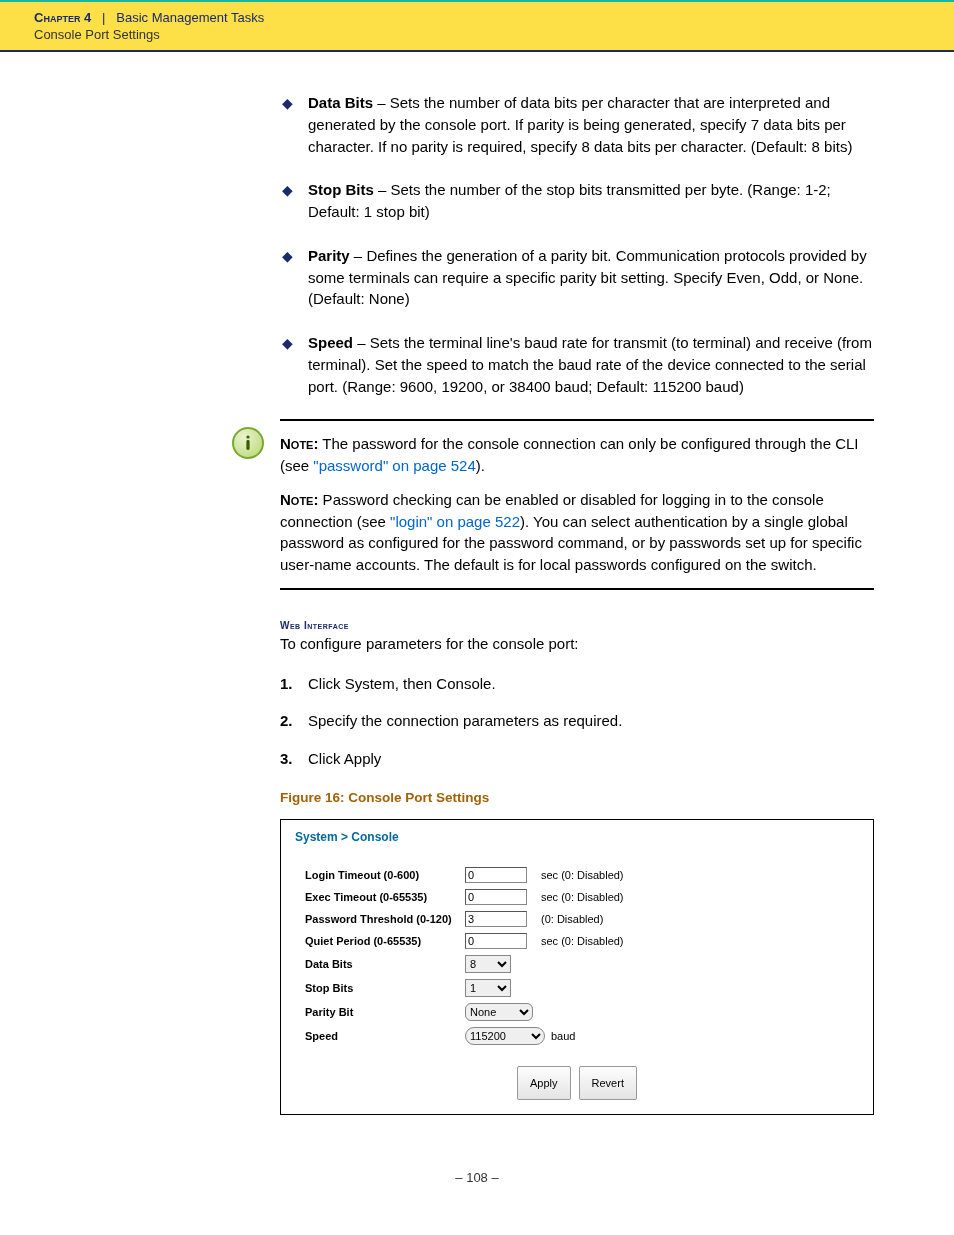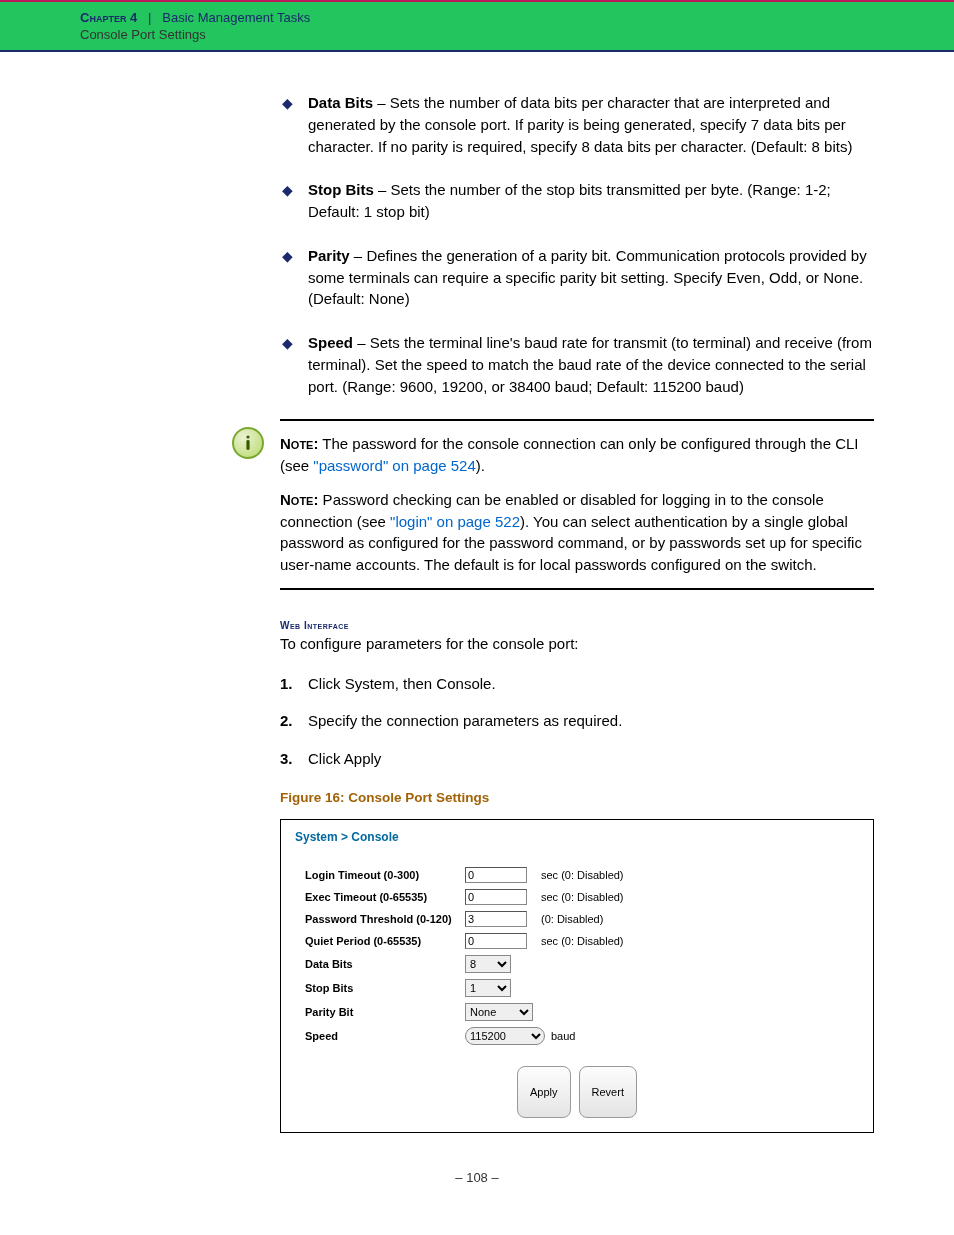--- a/index.html
+++ b/index.html
@@ -9,24 +9,24 @@
     color: #000;
     background: #fff;
   }
   .page {
     width: 954px;
     min-height: 1235px;
     position: relative;
     box-sizing: border-box;
   }
   .top-header {
-    background: #22c55e;
-    border-top: 2px solid #be185d;
+    background: #fde047;
+    border-top: 2px solid #14b8a6;
     border-bottom: 2px solid #1a2a6c;
-    padding: 8px 0 8px 80px;
+    padding: 8px 0 8px 34px;
     font-size: 13px;
   }
   .top-header .chapter {
     font-weight: bold;
     color: #1a2a6c;
     font-variant: small-caps;
   }
   .top-header .bar { color: #1a2a6c; }
   .top-header .section { color: #1a2a6c; }
   .top-header .subsection {
@@ -158,34 +158,34 @@
     font-size: 11px;
   }
   .panel-select {
     height: 18px;
     font-size: 11px;
     border: 1px solid #888;
     background: #efefef;
     font-family: Arial, sans-serif;
   }
   .panel-select.small { width: 46px; }
-  .panel-select.med { width: 68px; }
+  .panel-select.med { width: 68px; border-radius: 6px; }
   .panel-select.wide { width: 80px; border-radius: 9px; }
   .panel-buttons {
     display: flex;
     justify-content: center;
     gap: 8px;
     margin-top: 18px;
   }
   .panel-buttons button {
     font-size: 11px;
-    padding: 19px 12px;
+    padding: 10px 12px;
     background: linear-gradient(#fdfdfd,#e4e4e4);
     border: 1px solid #999;
-    border-radius: 8px;
+    border-radius: 2px;
     font-family: Arial, sans-serif;
   }
   .page-number {
     position: absolute;
     bottom: 50px;
     width: 100%;
     text-align: center;
     font-size: 13px;
     color: #333;
   }
@@ -244,21 +244,21 @@
       <li>Specify the connection parameters as required.</li>
       <li>Click Apply</li>
     </ol>
 
     <div class="figure-caption">Figure 16:  Console Port Settings</div>
 
     <div class="panel">
       <div class="panel-breadcrumb">System &gt; Console</div>
 
       <div class="panel-row">
-        <span class="panel-label">Login Timeout (0-300)</span>
+        <span class="panel-label">Login Timeout (0-600)</span>
         <input class="panel-input" value="0" style="">
         <span class="panel-hint">sec (0: Disabled)</span>
       </div>
 
       <div class="panel-row">
         <span class="panel-label">Exec Timeout (0-65535)</span>
         <input class="panel-input" value="0" style="">
         <span class="panel-hint">sec (0: Disabled)</span>
       </div>
 

